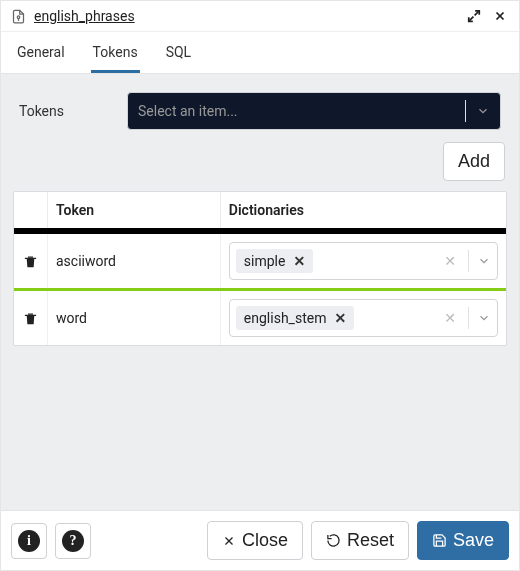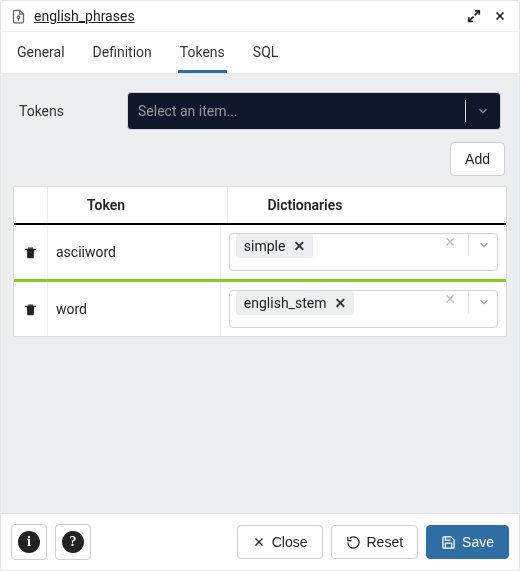--- a/index.html
+++ b/index.html
@@ -74,42 +74,41 @@
     padding-left: 10px;
     height: 22px;
     display: flex; align-items: center; justify-content: center;
   }
   .add-row { display: flex; justify-content: flex-end; padding: 0 8px 10px 8px; }
   .btn {
     background: #fff;
     border: 1px solid #cfcfd4;
     border-radius: 4px;
     padding: 8px 14px;
-    font-size: 14px;
+    font-size: 18px;
     cursor: pointer;
     display: inline-flex; align-items: center; gap: 6px;
     color: #222;
   }
   .btn.primary {
     background: #2e6ea5;
     border-color: #2e6ea5;
     color: #fff;
     justify-content: space-between;
   }
   .table {
     margin: 0 6px 6px 6px;
     background: #fff;
     border: 1px solid #dcdce0;
     border-radius: 2px;
   }
   .thead {
     display: grid;
     grid-template-columns: 34px 1fr 1.65fr;
-    border-bottom: 2px solid #000000;
-    gap: 31px;
+    border-bottom: 6px solid #000000;
   }
   .thead > div {
     padding: 10px 8px;
     font-weight: 600;
     border-right: 1px solid #eceaef;
   }
   .thead > div:last-child { border-right: none; }
   .row {
     display: grid;
     grid-template-columns: 34px 1fr 1.65fr;
@@ -124,21 +123,21 @@
     height: 100%;
     display: flex; align-items: center;
   }
   .row > div:last-child { border-right: none; }
   .trash { justify-content: center; cursor: pointer; }
   .dict-select {
     width: 100%;
     border: 1px solid #d4d4d8;
     border-radius: 4px;
     height: 38px;
-    display: flex; align-items: flex-start;
+    display: flex; align-items: center;
     padding: 0 6px;
     gap: 4px;
   }
   .chip {
     background: #eceef1;
     border-radius: 3px;
     padding: 4px 8px;
     display: inline-flex; align-items: center; gap: 8px;
     font-size: 14px;
   }
@@ -199,21 +198,20 @@
   <span class="ctrl">
     <svg width="14" height="14" viewBox="0 0 24 24" fill="none" stroke="#222" stroke-width="3">
         <path d="M18 6L6 18"></path>
         <path d="M6 6l12 12"></path>
       </svg>
   </span>
 </div>
 
 <div class="tabs">
   <div class="tab">General</div>
-  <div class="tab">Definition</div>
   <div class="tab active">Tokens</div>
   <div class="tab">SQL</div>
 </div>
 
 <div class="content">
 
   <div class="tokens-row">
     <span class="tokens-label">Tokens</span>
     <div class="select-box">
       <span>Select an item...</span>

